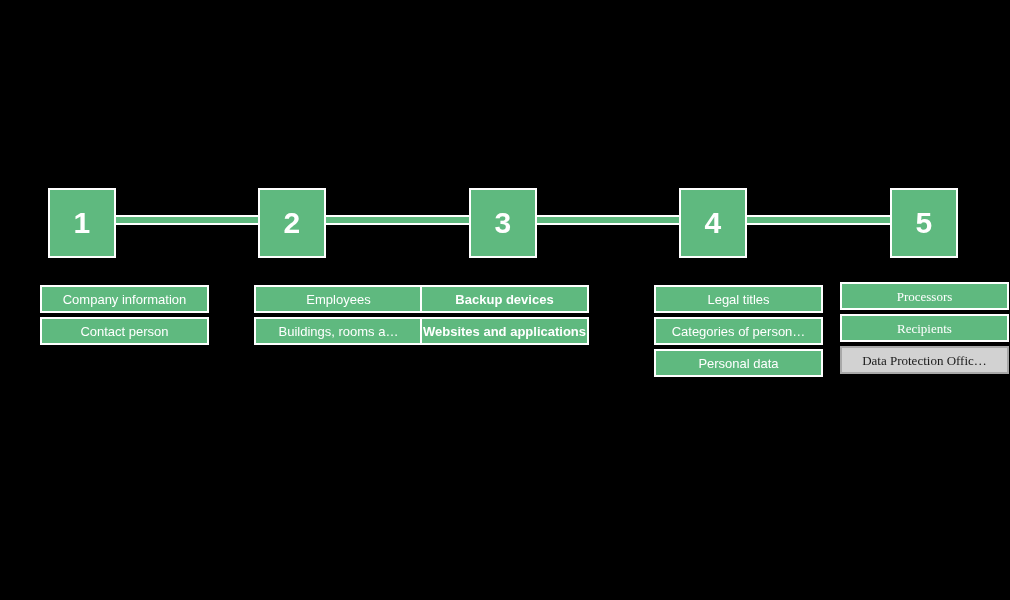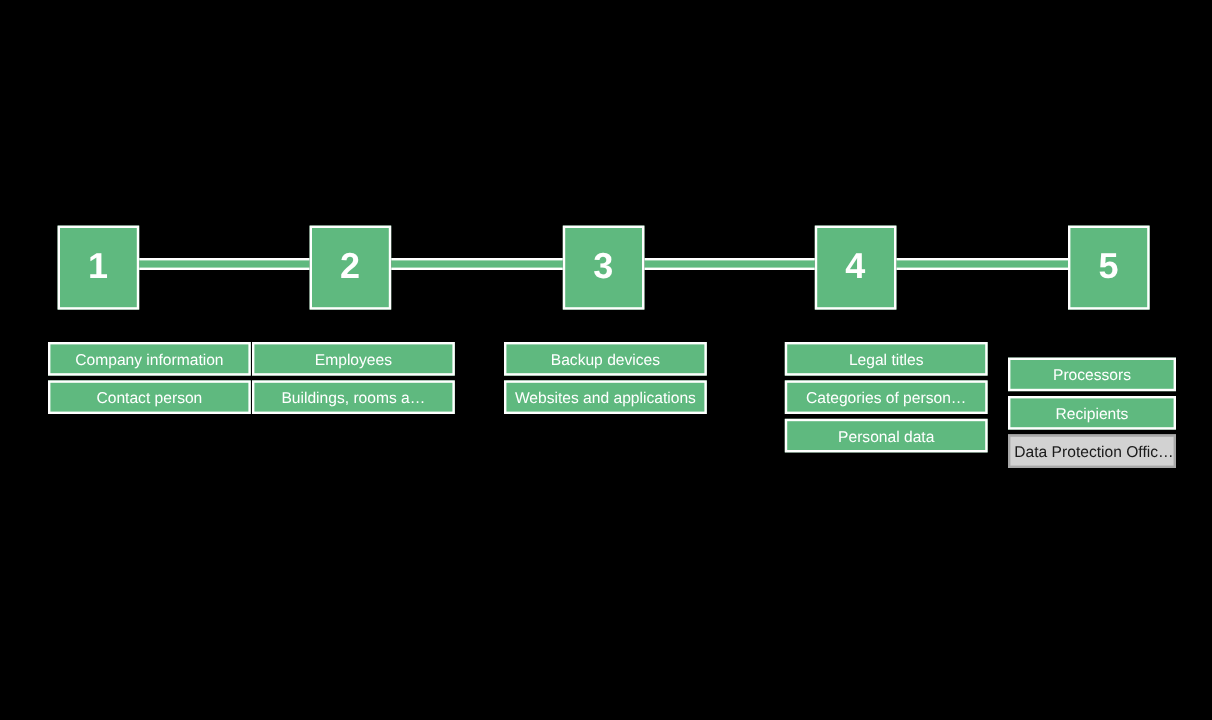--- a/index.html
+++ b/index.html
@@ -76,21 +76,20 @@
     font-size: 13px;
     line-height: 1;
     white-space: nowrap;
     text-align: center;
   }
 
   
   .item.is-selected {
     background: #d2d2d2;
     border: 2px solid #a8a8a8;
-    justify-content: flex-end;
   }
   .item.is-selected .item-label {
     color: #1a1a1a;
   }
 </style>
 </head>
 <body>
 
 <div id="diagram">
     <div class="connector" style="left: 116px; width: 142px; top: 215px;"></div>
@@ -104,32 +103,32 @@
       <div class="item">
         <span class="item-label">Company information</span>
       </div>
       <div class="item">
         <span class="item-label">Contact person</span>
       </div>
     </div>
     <div class="step-box" style="left: 258px; top: 188px;">
       <span class="step-num">2</span>
     </div>
-    <div class="column" style="left: 210px; top: 285px; width: 169px;">
+    <div class="column" style="left: 210px; top: 285px; width: 169px; padding-left: 44px;">
       <div class="item">
         <span class="item-label">Employees</span>
       </div>
       <div class="item">
         <span class="item-label">Buildings, rooms a…</span>
       </div>
     </div>
     <div class="step-box" style="left: 469px; top: 188px;">
       <span class="step-num">3</span>
     </div>
-    <div class="column" style="left: 420px; top: 285px; width: 169px;">
+    <div class="column" style="left: 420px; top: 285px; width: 169px; font-weight: bold;">
       <div class="item">
         <span class="item-label">Backup devices</span>
       </div>
       <div class="item">
         <span class="item-label">Websites and applications</span>
       </div>
     </div>
     <div class="step-box" style="left: 679px; top: 188px;">
       <span class="step-num">4</span>
     </div>
@@ -140,21 +139,21 @@
       <div class="item">
         <span class="item-label">Categories of person…</span>
       </div>
       <div class="item">
         <span class="item-label">Personal data</span>
       </div>
     </div>
     <div class="step-box" style="left: 890px; top: 188px;">
       <span class="step-num">5</span>
     </div>
-    <div class="column" style="left: 840px; top: 298px; width: 140px;">
+    <div class="column" style="left: 840px; top: 282px; width: 169px; font-family: Liberation Serif, serif;">
       <div class="item">
         <span class="item-label">Processors</span>
       </div>
       <div class="item">
         <span class="item-label">Recipients</span>
       </div>
       <div class="item is-selected">
         <span class="item-label">Data Protection Offic…</span>
       </div>
     </div>

